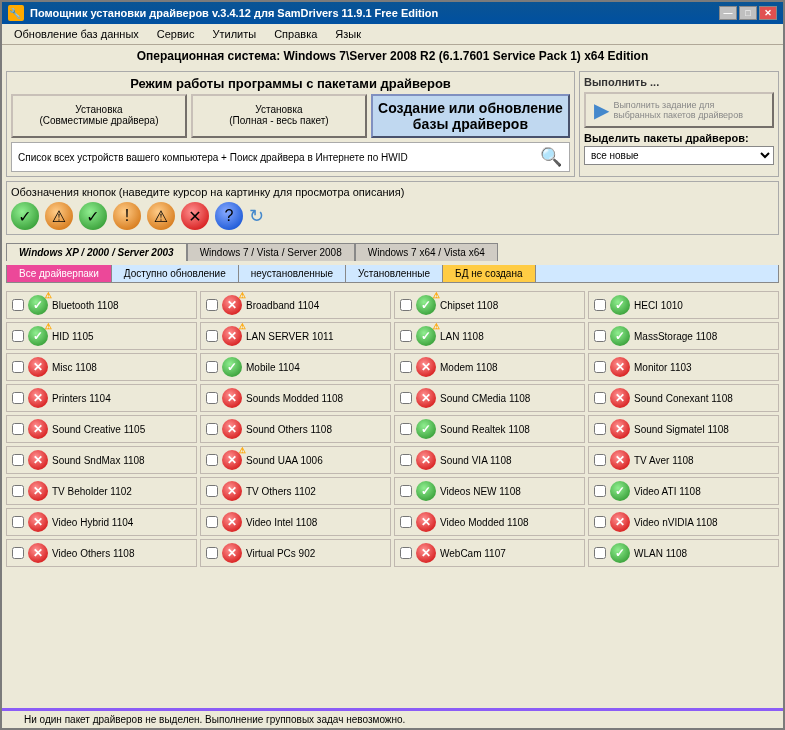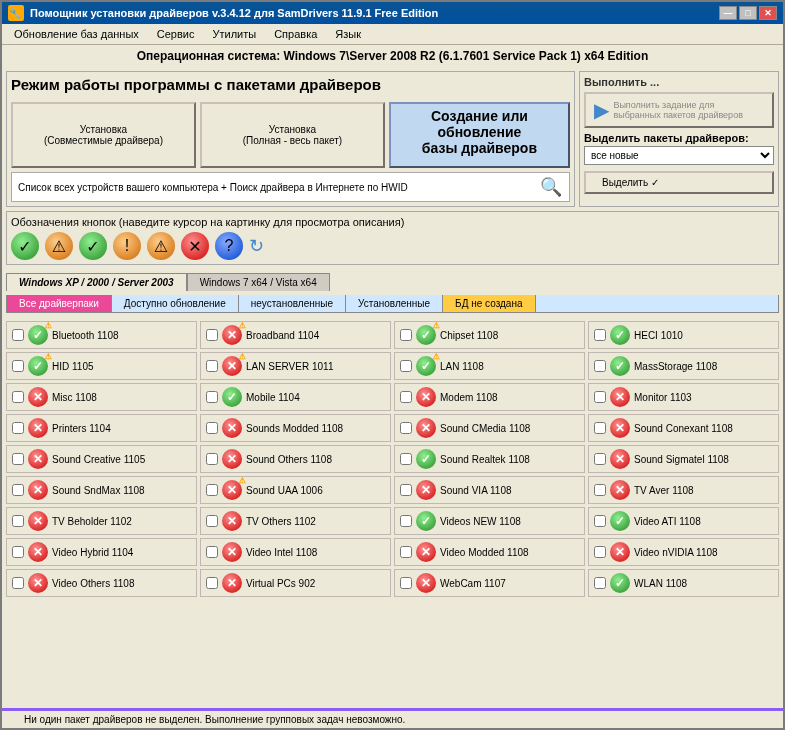--- a/index.html
+++ b/index.html
@@ -18,23 +18,23 @@
     .menubar-item { padding: 2px 8px; cursor: pointer; font-size: 11px; }
     
     .os-info { text-align: center; font-size: 12px; font-weight: bold; padding: 4px; background: #ece9d8; }
     
     .main-area { display: flex; flex: 1; flex-direction: column; padding: 4px; gap: 4px; }
     
     .top-section { display: flex; gap: 4px; }
     .left-panel { flex: 1; border: 1px solid #aaa; background: #ece9d8; padding: 4px; }
     .right-panel { width: 200px; border: 1px solid #aaa; background: #ece9d8; padding: 4px; }
     
-    .mode-label { font-weight: bold; font-size: 15px; margin-bottom: 9px; }
+    .mode-label { font-weight: bold; text-align: center; font-size: 13px; margin-bottom: 3px; }
     .mode-buttons { display: flex; gap: 4px; }
-    .mode-btn { flex: 1; border: 2px outset #c8c0b8; background: #ece9d8; padding: 20px; text-align: center; font-size: 10px; cursor: pointer; }
+    .mode-btn { flex: 1; border: 2px outset #c8c0b8; background: #ece9d8; padding: 8px; text-align: center; font-size: 10px; cursor: pointer; }
     .mode-btn-special { flex: 1.2; background: #c0d8f0; border: 2px outset #8090c0; padding: 4px; text-align: center; font-size: 10px; cursor: pointer; font-weight: bold; }
     
     .search-bar { margin-top: 4px; border: 1px solid #aaa; background: white; padding: 3px 6px; font-size: 10px; display: flex; align-items: center; justify-content: space-between; }
     
     .execute-label { font-weight: bold; font-size: 11px; color: #333; }
     .execute-btn { background: #ece9d8; border: 2px outset #c8c0b8; padding: 4px 8px; cursor: pointer; display: flex; align-items: center; gap: 4px; margin: 4px 0; font-size: 10px; color: #888; }
     .select-label { font-weight: bold; font-size: 11px; margin-top: 4px; }
     .select-dropdown { width: 100%; background: white; border: 1px solid #888; padding: 2px; font-size: 10px; margin: 2px 0; }
     .highlight-btn { background: #ece9d8; border: 2px outset #c8c0b8; padding: 4px 16px; cursor: pointer; font-size: 10px; display: flex; align-items: center; gap: 4px; margin-top: 4px; }
     
@@ -128,25 +128,20 @@
           <span style="color:#4488cc;font-size:20px;">▶</span>
           <span style="white-space:pre-line;font-size:9px;">Выполнить задание для
 выбранных пакетов драйверов</span>
         </div>
         <div class="select-label">Выделить пакеты драйверов:</div>
         <select class="select-dropdown">
           <option>все новые</option>
           <option>все</option>
           <option>ни одного</option>
         </select>
-        <div style="text-align:center;">
-          <div class="highlight-btn">
-            <span>Выделить ✓</span>
-          </div>
-        </div>
       </div>
     </div>
 
     <div class="icons-section">
       <div class="icons-label">Обозначения кнопок (наведите курсор на картинку для просмотра описания)</div>
       <div class="icons-row">
         <div class="icon-item icon-green">✓</div>
         <div class="icon-item icon-orange">⚠</div>
         <div class="icon-item icon-green">✓</div>
         <div class="icon-item icon-orange">!</div>
@@ -155,20 +150,23 @@
         <div class="icon-item icon-blue">?</div>
         <div class="icon-refresh">↻</div>
       </div>
     </div>
 
     <div class="tabs-os">
       <div class="tab-os active">
         <span>Windows XP / 2000 / Server 2003</span>
       </div>
       <div class="tab-os">
+        <span>Windows 7 / Vista / Server 2008</span>
+      </div>
+      <div class="tab-os">
         <span>Windows 7 x64 / Vista x64</span>
       </div>
     </div>
 
     <div class="tabs-filter">
       <div class="tab-filter active">
         <span>Все драйверпаки</span>
       </div>
       <div class="tab-filter">
         <span>Доступно обновление</span>

